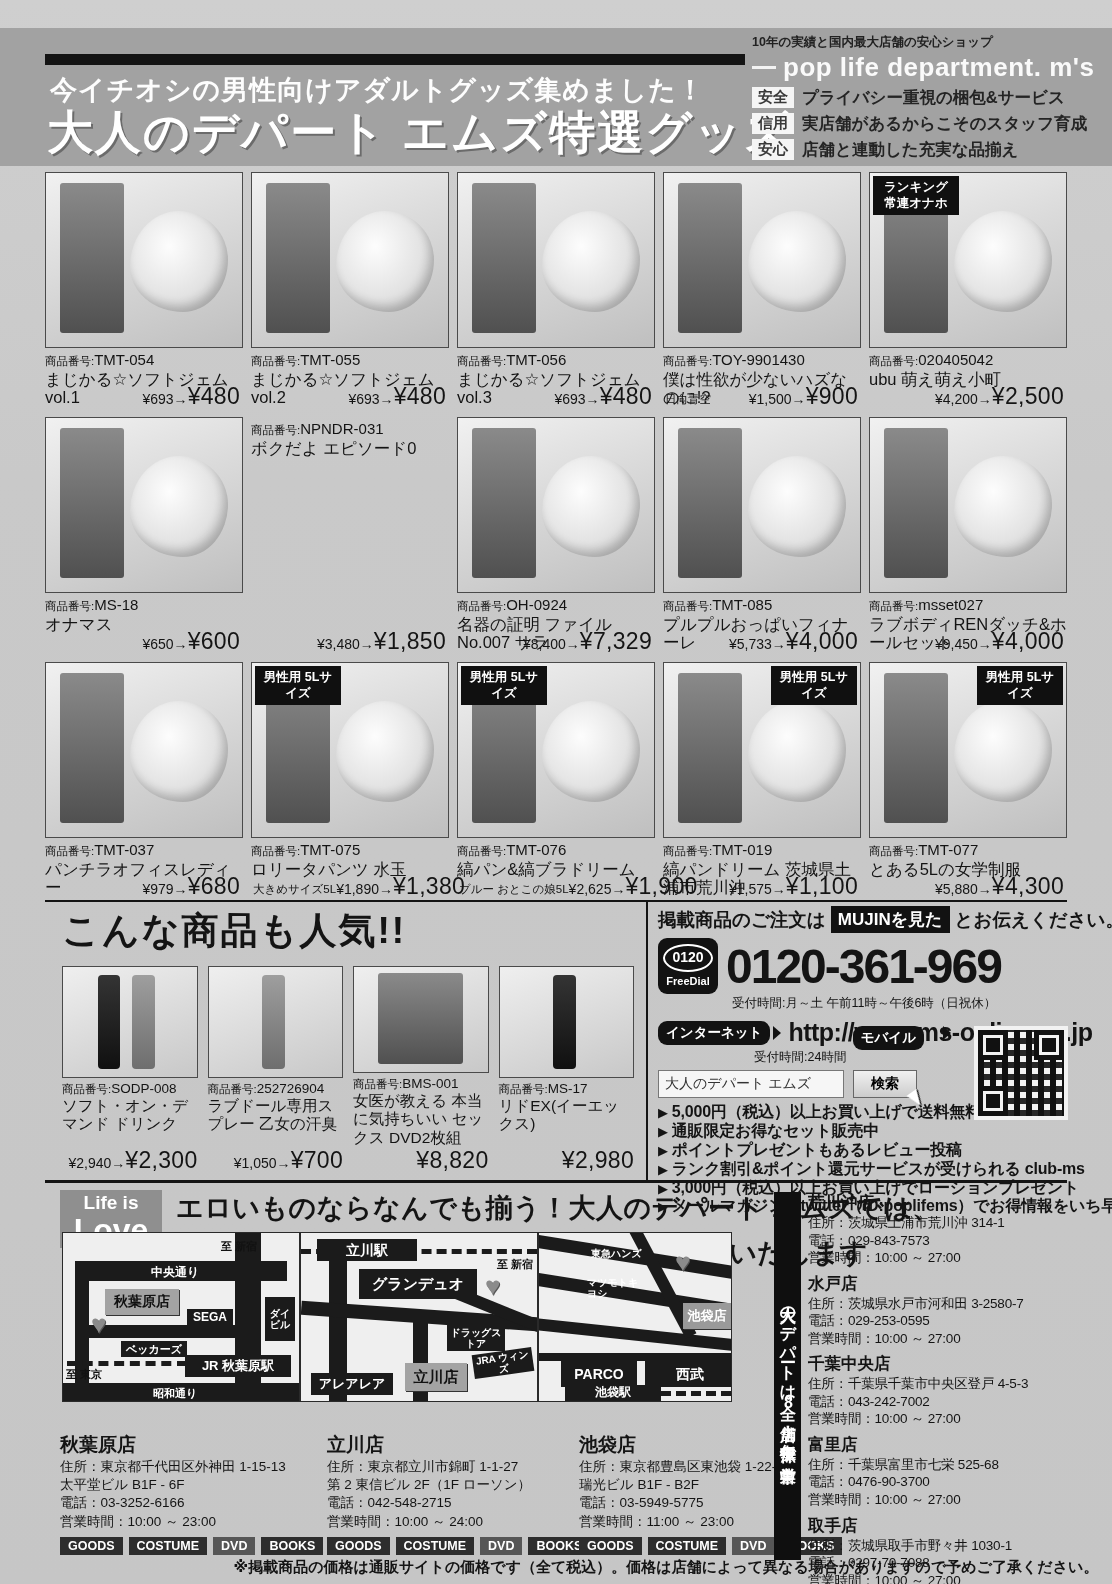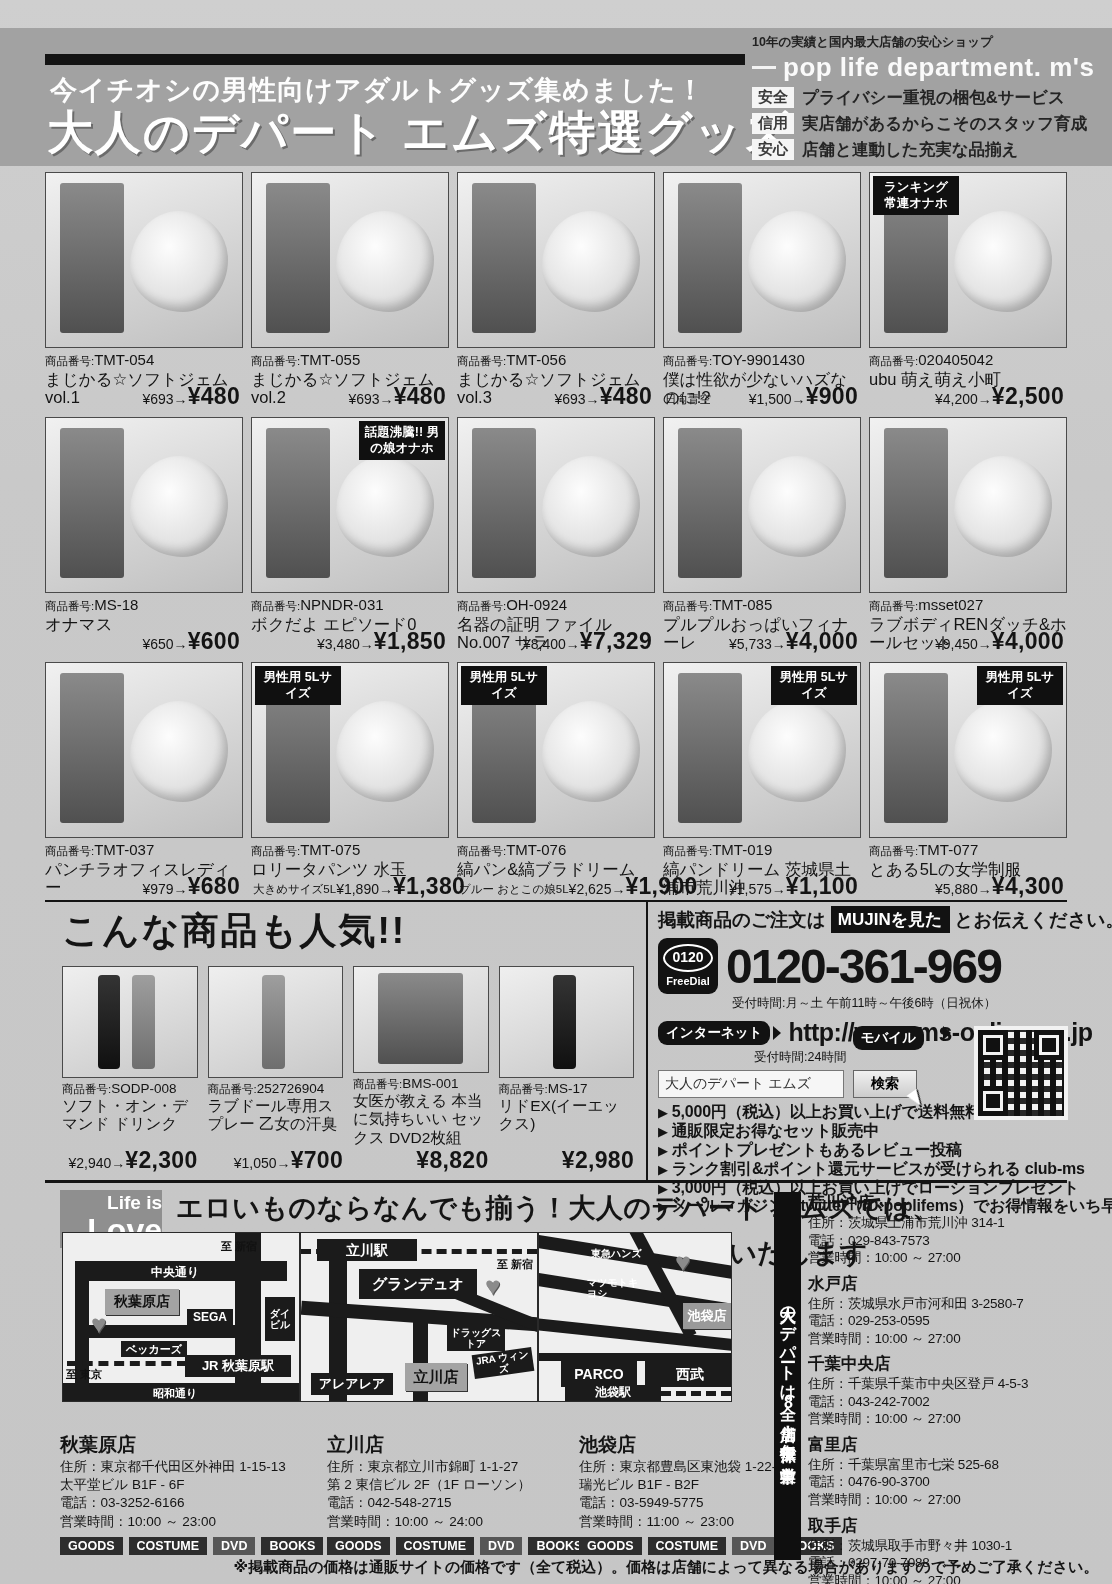--- a/index.html
+++ b/index.html
@@ -26,21 +26,21 @@
   .ph-b{position:absolute;right:7%;top:22%;width:50%;height:58%;background:radial-gradient(ellipse at 40% 35%,#fdfdfd 0%,#e3e3e3 55%,#c0c0c0 100%);
         border-radius:50% 50% 46% 54%/55% 48% 52% 45%;box-shadow:inset -4px -6px 10px rgba(0,0,0,.2)}
   .pbadge{position:absolute;background:#101010;color:#fff;font-size:12.5px;font-weight:bold;line-height:1.3;padding:3px 5px;max-width:76px;text-align:center;z-index:2}
   .pbadge.tl{left:3px;top:3px}.pbadge.tr{right:3px;top:3px}
   .pcode{font-size:15px;margin-top:3px}
   .pref{font-size:11.5px}
   .pname{font-size:16.5px;line-height:1.12;margin-top:1px}
   .pprice{position:absolute;left:2px;right:3px;bottom:1px;text-align:right;white-space:nowrap}
   .psub{float:left;font-size:11.5px;padding-top:9px}
   .pold{font-size:14px}
-  .pnew{font-size:23px;font-weight:bold;letter-spacing:.3px}
+  .pnew{font-size:23px;font-weight:normal;letter-spacing:.3px}
   
   .hr1{position:absolute;left:45px;width:1022px;top:900px;height:2px;background:#141414}
   .hr2{position:absolute;left:45px;width:1022px;top:1180px;height:3px;background:#141414}
   .vdiv{position:absolute;left:646px;top:902px;width:2px;height:278px;background:#141414}
   
   .popular{position:absolute;left:62px;top:906px;width:572px}
   .pop-heading{font-size:37px;font-weight:800;letter-spacing:2px}
   .pop-grid{display:grid;grid-template-columns:repeat(4,1fr);gap:10px;margin-top:10px}
   .pop-cell{height:208px;position:relative;display:flex;flex-direction:column}
   .pop-img{height:110px;border:1px solid #4a4a4a;background:linear-gradient(160deg,#efefef,#c8c8c8);position:relative;overflow:hidden}
@@ -73,21 +73,21 @@
       background:repeating-linear-gradient(0deg,rgba(17,17,17,.9) 0 6px,transparent 6px 12px),
                  repeating-linear-gradient(90deg,#111 0 6px,#f2f2f2 6px 12px)}
   .qf{position:absolute;width:20px;height:20px;border:5px solid #111;background:#f2f2f2}
   .qf::after{content:"";position:absolute;inset:3px;background:#111}
   .qf.tl{left:0;top:0}.qf.tr{right:0;top:0}.qf.bl{left:0;bottom:0}
   .bullets{margin-top:5px}
   .bullet{display:flex;gap:4px;font-size:16px;font-weight:600;line-height:1.18;white-space:nowrap;letter-spacing:-.2px}
   .bmark{font-size:13px;padding-top:2px}
   
   .life{position:absolute;left:60px;top:1190px;display:flex;gap:14px;align-items:flex-start}
-  .life-badge{width:102px;height:58px;background:#8f8f8f;color:#fff;text-align:right}
+  .life-badge{width:102px;height:58px;background:#8f8f8f;color:#fff;text-align:center}
   .lb1{font-size:19px;font-weight:600;line-height:1.2;margin-top:2px}
   .lb2{font-size:32px;font-weight:800;line-height:.95}
   .l1{font-size:27px;font-weight:700;letter-spacing:.5px}
   .l2{font-size:27px;font-weight:700;margin-top:2px}
   .l2 .em{font-size:34px;font-weight:800;letter-spacing:3px}
   
   .maps{position:absolute;left:62px;top:1232px;display:flex;}
   .map{position:relative;height:168px;background:#efefef;border:1px solid #2a2a2a;overflow:hidden}
   .road{position:absolute;background:#1b1b1b}
   .rail{position:absolute;border-top:5px dashed #1b1b1b}
@@ -201,25 +201,20 @@
       <div class="imgbox">
           <div class="ph-a"></div>
           <div class="ph-b"></div>
         </div>
       <div class="pcode"><span class="pref">商品番号:</span><span>MS-18</span></div>
       <div class="pname">オナマス</div>
       <div class="pprice"><span class="pold">¥650→</span><span class="pnew">¥600</span></div>
     </div>
 
     <div class="cell">
-      <div class="imgbox">
-        <div class="pbadge tr">話題沸騰!! 男の娘オナホ</div>
-        <div class="ph-a"></div>
-          <div class="ph-b"></div>
-      </div>
       <div class="pcode"><span class="pref">商品番号:</span><span>NPNDR-031</span></div>
       <div class="pname">ボクだよ エピソード0</div>
       <div class="pprice"><span class="pold">¥3,480→</span><span class="pnew">¥1,850</span></div>
     </div>
 
     <div class="cell">
       <div class="imgbox">
           <div class="ph-a"></div>
           <div class="ph-b"></div>
         </div>

